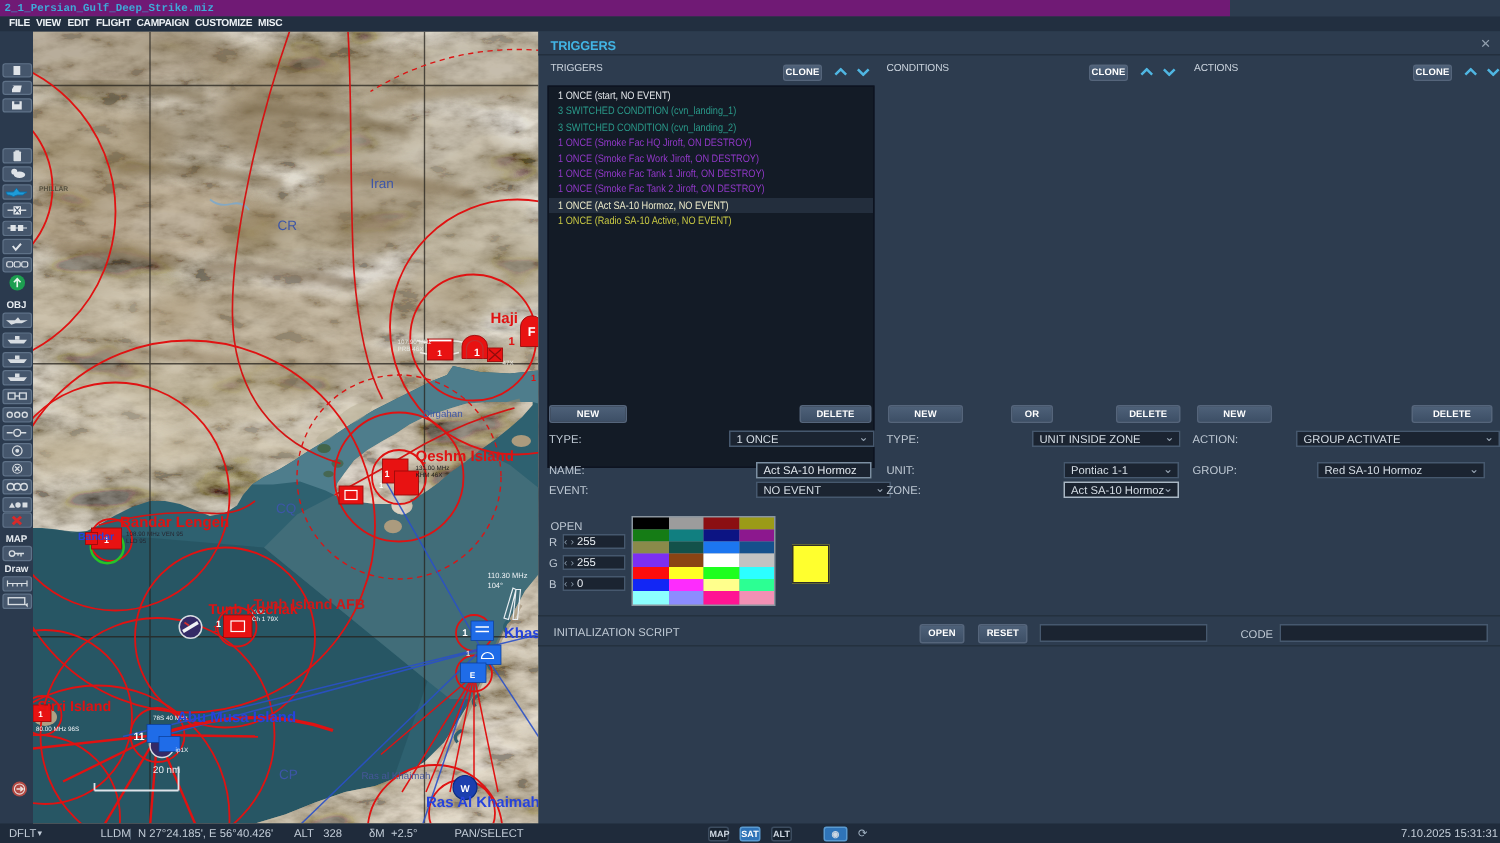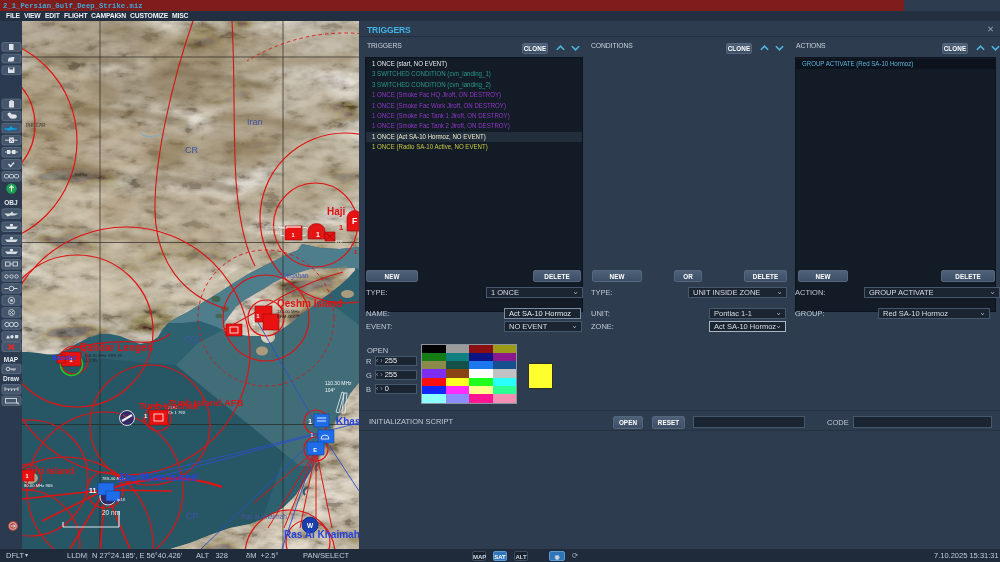--- a/index.html
+++ b/index.html
@@ -1,17 +1,17 @@
 <!DOCTYPE html>
 <html><head><meta charset="utf-8">
 <style>
 html,body{margin:0;padding:0;width:1000px;height:562px;overflow:hidden;background:#2d3c4f;
 font-family:"Liberation Sans",sans-serif;}
 *{box-sizing:border-box;}
-#titlebar{position:absolute;left:0;top:0;width:904px;height:11px;background:#7f1d1d;}
+#titlebar{position:absolute;left:0;top:0;width:820px;height:11px;background:#701a75;}
 #titlebar span{position:absolute;left:3px;top:1.5px;color:#3fa9d8;font-family:"Liberation Mono",monospace;
 font-weight:bold;font-size:7.2px;letter-spacing:0.05px;}
 #menubar{position:absolute;left:0;top:11px;width:1000px;height:10px;background:#222f40;color:#eef2f6;
 font-size:6.8px;font-weight:bold;letter-spacing:-0.2px;}
 #menubar span{position:absolute;top:1px;}
 #toolbar{position:absolute;left:0;top:21px;width:22px;height:528px;background:#2b3a4e;}
 #map{position:absolute;left:22px;top:21px;width:337px;height:528px;overflow:hidden;background:#b3a283;}
 #panel{position:absolute;left:359px;top:21px;width:641px;height:528px;background:#2d3c4f;}
 #phead{position:absolute;left:0;top:0;width:641px;height:16px;background:#2d3c4f;border-bottom:1px solid #232f3e;}
 #phead b{position:absolute;left:8px;top:3.5px;color:#42b4e4;font-size:8.5px;letter-spacing:-0.1px;}
@@ -388,23 +388,20 @@
 <div class="li" style="color:#e6e9ec"><span>1 ONCE (start, NO EVENT)</span></div>
 <div class="li" style="color:#2a9a8a"><span>3 SWITCHED CONDITION (cvn_landing_1)</span></div>
 <div class="li" style="color:#2a9a8a"><span>3 SWITCHED CONDITION (cvn_landing_2)</span></div>
 <div class="li" style="color:#9138c8"><span>1 ONCE (Smoke Fac HQ Jiroft, ON DESTROY)</span></div>
 <div class="li" style="color:#9138c8"><span>1 ONCE (Smoke Fac Work Jiroft, ON DESTROY)</span></div>
 <div class="li" style="color:#9138c8"><span>1 ONCE (Smoke Fac Tank 1 Jiroft, ON DESTROY)</span></div>
 <div class="li" style="color:#9138c8"><span>1 ONCE (Smoke Fac Tank 2 Jiroft, ON DESTROY)</span></div>
 <div class="li" style="color:#eeeccb;background:#232e3d"><span>1 ONCE (Act SA-10 Hormoz, NO EVENT)</span></div>
 <div class="li" style="color:#c9c943"><span>1 ONCE (Radio SA-10 Active, NO EVENT)</span></div>
 </div>
-<div class="listbox" style="left:436px;width:201px;padding-top:1px">
-<div class="li" style="color:#5fb4d8;background:#0d131d"><span>GROUP ACTIVATE (Red SA-10 Hormoz)</span></div>
-</div>
 
 <div class="btn" style="left:7px;top:249px;width:52px;height:12px;line-height:11px">NEW</div>
 <div class="btn" style="left:174px;top:249px;width:48px;height:12px;line-height:11px">DELETE</div>
 <div class="btn" style="left:233px;top:249px;width:50px;height:12px;line-height:11px">NEW</div>
 <div class="btn" style="left:315px;top:249px;width:28px;height:12px;line-height:11px">OR</div>
 <div class="btn" style="left:385px;top:249px;width:43px;height:12px;line-height:11px">DELETE</div>
 <div class="btn" style="left:439px;top:249px;width:50px;height:12px;line-height:11px">NEW</div>
 <div class="btn" style="left:582px;top:249px;width:54px;height:12px;line-height:11px">DELETE</div>
 
 <div class="flab" style="left:7px;top:267px">TYPE:</div>
@@ -415,21 +412,21 @@
 <div class="dd" style="left:505px;top:266px;width:136px">GROUP ACTIVATE<span class="ch">⌄</span></div>
 
 <div class="flab" style="left:7px;top:288px">NAME:</div>
 <div class="tf" style="left:145px;top:287px;width:77px;border-color:#7c8fa2">Act SA-10 Hormoz</div>
 <div class="flab" style="left:232px;top:288px">UNIT:</div>
 <div class="dd" style="left:350px;top:287px;width:77px">Pontiac 1-1<span class="ch">⌄</span></div>
 <div class="flab" style="left:436px;top:288px">GROUP:</div>
 <div class="dd" style="left:519px;top:287px;width:112px">Red SA-10 Hormoz<span class="ch">⌄</span></div>
 
 <div class="flab" style="left:7px;top:301px">EVENT:</div>
-<div class="dd" style="left:145px;top:300px;width:78px">NO EVENT<span class="ch">⌄</span></div>
+<div class="dd" style="left:145px;top:300px;width:90px">NO EVENT<span class="ch">⌄</span></div>
 <div class="flab" style="left:232px;top:301px">ZONE:</div>
 <div class="dd" style="left:350px;top:300px;width:77px;border-color:#a9b7c5">Act SA-10 Hormoz<span class="ch">⌄</span></div>
 
 <div class="flab" style="left:8px;top:325px">OPEN</div>
 <div class="flab" style="left:7px;top:336px">R</div>
 <div class="spin" style="top:335px"><i>‹ ›</i> 255</div>
 <div class="flab" style="left:7px;top:350px">G</div>
 <div class="spin" style="top:349px"><i>‹ ›</i> 255</div>
 <div class="flab" style="left:7px;top:364px">B</div>
 <div class="spin" style="top:363px"><i>‹ ›</i> 0</div>

